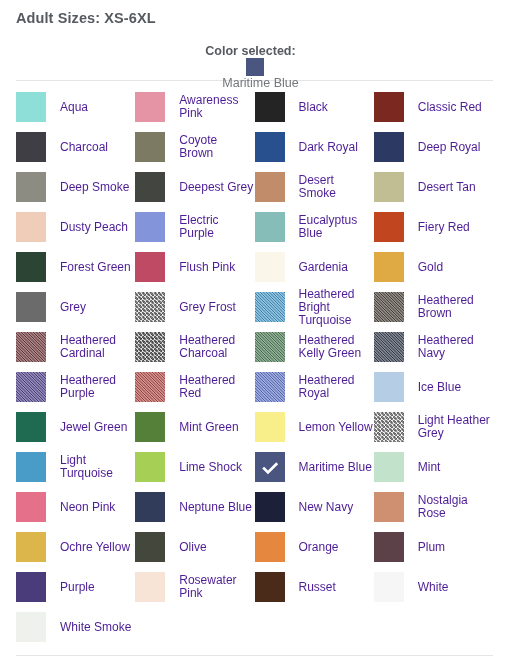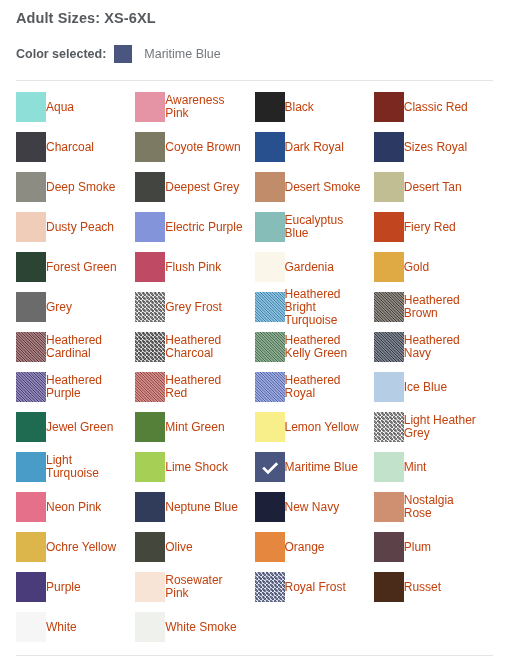--- a/index.html
+++ b/index.html
@@ -27,20 +27,21 @@
     color: #555a5f;
     margin: 0;
     padding-top: 10px;
     letter-spacing: 0.1px;
   }
   .selected-row {
     display: flex;
     align-items: center;
     margin-top: 18px;
     height: 20px;
+    flex-direction: column;
   }
   .selected-label {
     font-size: 12.5px;
     font-weight: bold;
     color: #555a5f;
     margin-right: 8px;
   }
   .selected-chip {
     width: 18px;
     height: 18px;
@@ -105,22 +106,22 @@
   .check-icon {
     position: relative;
     z-index: 3;
     width: 18px;
     height: 18px;
     display: block;
   }
   .swatch-label {
     font-size: 12px;
     line-height: 13px;
-    color: #c2410c;
-    margin-left: 0;
+    color: #4c1d95;
+    margin-left: 14px;
     max-width: 78px;
   }
 </style>
 </head>
 <body>
 
 <div class="page">
 
   <h1 class="page-title">Adult Sizes: XS-6XL</h1>
 
@@ -156,21 +157,21 @@
       <div class="swatch-cell">
         <div class="swatch-box" style="background: rgb(124, 122, 98);"></div>
         <span class="swatch-label">Coyote Brown</span>
       </div>
       <div class="swatch-cell">
         <div class="swatch-box" style="background: rgb(40, 80, 142);"></div>
         <span class="swatch-label">Dark Royal</span>
       </div>
       <div class="swatch-cell">
         <div class="swatch-box" style="background: rgb(44, 58, 99);"></div>
-        <span class="swatch-label">Sizes Royal</span>
+        <span class="swatch-label">Deep Royal</span>
       </div>
       <div class="swatch-cell">
         <div class="swatch-box" style="background: rgb(140, 140, 130);"></div>
         <span class="swatch-label">Deep Smoke</span>
       </div>
       <div class="swatch-cell">
         <div class="swatch-box" style="background: rgb(67, 69, 64);"></div>
         <span class="swatch-label">Deepest Grey</span>
       </div>
       <div class="swatch-cell">
@@ -331,24 +332,20 @@
       </div>
       <div class="swatch-cell">
         <div class="swatch-box" style="background: rgb(74, 60, 122);"></div>
         <span class="swatch-label">Purple</span>
       </div>
       <div class="swatch-cell">
         <div class="swatch-box" style="background: rgb(248, 228, 214);"></div>
         <span class="swatch-label">Rosewater Pink</span>
       </div>
       <div class="swatch-cell">
-        <div class="swatch-box speckle" style="background: rgb(106, 132, 226);"></div>
-        <span class="swatch-label">Royal Frost</span>
-      </div>
-      <div class="swatch-cell">
         <div class="swatch-box" style="background: rgb(74, 42, 24);"></div>
         <span class="swatch-label">Russet</span>
       </div>
       <div class="swatch-cell">
         <div class="swatch-box" style="background: rgb(246, 246, 246);"></div>
         <span class="swatch-label">White</span>
       </div>
       <div class="swatch-cell">
         <div class="swatch-box" style="background: rgb(239, 242, 236);"></div>
         <span class="swatch-label">White Smoke</span>

